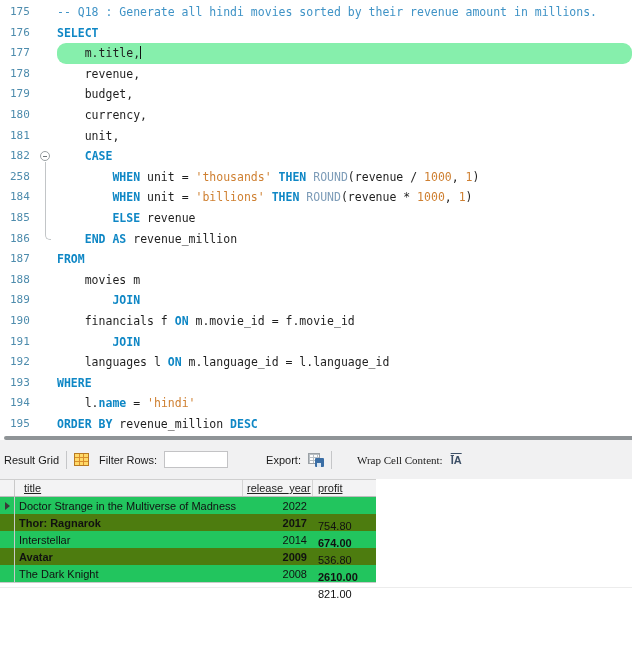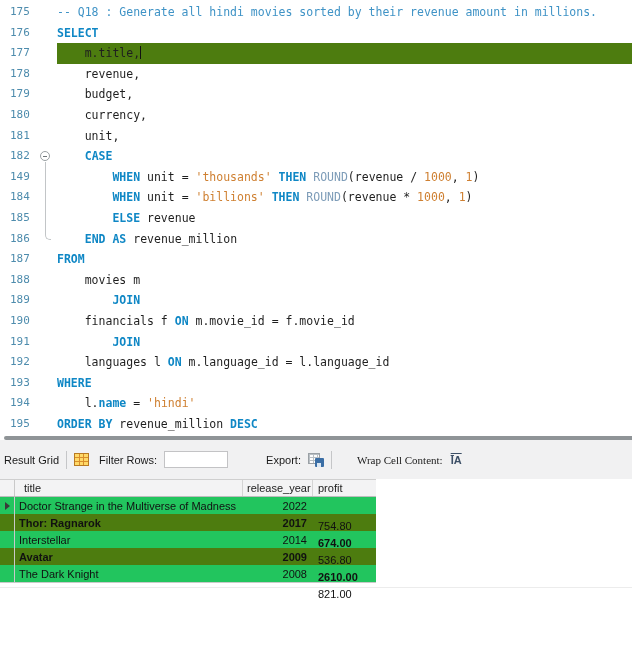--- a/index.html
+++ b/index.html
@@ -8,21 +8,21 @@
 
   
   .editor { position:absolute; top:0; left:0; width:632px; height:388px;
             background:#ffffff; padding-top:2px;
             font-family:"DejaVu Sans Mono", monospace; font-size:11.5px; }
   .line { display:flex; height:20.6px; line-height:20.6px; }
   .lnum { flex:none; width:38px; padding-left:10px; color:#4e8cad;
           font-size:11px; }
   .foldcol { flex:none; width:19px; position:relative; }
   .code { flex:1; white-space:pre; color:#1f1f1f; }
-  .code.cur { background:#4d7c0f; }
+  .code.cur { background:#86efac;border-radius:9px; }
 
   .tk-kw  { color:#0f87c5; font-weight:bold; }
   .tk-cm  { color:#3f93c6; }
   .tk-str { color:#cf8032; }
   .tk-num { color:#cf8032; }
   .tk-fn  { color:#7d9cb8; }
   .tk-id  { color:#1f1f1f; }
 
   .caret { display:inline-block; width:1px; height:13px; background:#111;
            vertical-align:-2px; }
@@ -67,21 +67,21 @@
   .export-icon .floppy::after { content:""; position:absolute; left:2px; bottom:0;
                width:4px; height:4px; background:#dce7f2; }
   .wrap-icon { margin-left:8px; font-weight:bold; font-size:11px; color:#3c4f66;
                text-decoration:overline; letter-spacing:0; flex:none; }
 
   
   .rgrid { position:absolute; top:479px; left:0; width:376px;
            border-bottom:1px solid #c9c9c9; font-size:11px; color:#111; }
   .ghead { display:flex; height:18px; background:#f3f3f4;
            border-top:1px solid #cfcfcf; border-bottom:1px solid #bdbdbd;
-           align-items:center; color:#222; }
+           align-items:center; color:#222;text-decoration:underline; }
   .c0 { flex:none; width:15px; height:100%; border-right:1px solid #c9c9c9;
         display:flex; align-items:center; justify-content:center; }
   .c1 { flex:none; width:228px; height:100%; display:flex; align-items:center; }
   .c2 { flex:none; width:70px;  height:100%; display:flex; align-items:center; }
   .c3 { flex:1; height:100%; display:flex; align-items:center; }
   .ghead .c1 { padding-left:9px;  border-right:1px solid #d4d4d4; }
   .ghead .c2 { padding-left:4px;  border-right:1px solid #d4d4d4; }
   .ghead .c3 { padding-left:5px; }
   .grow { display:flex; height:17px; background:#22c55e; align-items:center; }
   .grow.alt { background:#4d7c0f;font-weight:bold; }
@@ -135,21 +135,21 @@
       </div>
       <div class="line">
         <span class="lnum">182</span>
         <span class="foldcol">
           <span class="fold-circle"></span>
           <span class="stem-below"></span>
         </span>
         <span class="code"><span class="tk-id">    </span><span class="tk-kw">CASE</span></span>
       </div>
       <div class="line">
-        <span class="lnum">149</span>
+        <span class="lnum">258</span>
         <span class="foldcol">
           <span class="stem-full"></span>
         </span>
         <span class="code"><span class="tk-id">        </span><span class="tk-kw">WHEN</span><span class="tk-id"> unit = </span><span class="tk-str">'thousands'</span><span class="tk-id"> </span><span class="tk-kw">THEN</span><span class="tk-id"> </span><span class="tk-fn">ROUND</span><span class="tk-id">(revenue / </span><span class="tk-num">1000</span><span class="tk-id">, </span><span class="tk-num">1</span><span class="tk-id">)</span></span>
       </div>
       <div class="line">
         <span class="lnum">184</span>
         <span class="foldcol">
           <span class="stem-full"></span>
         </span>

